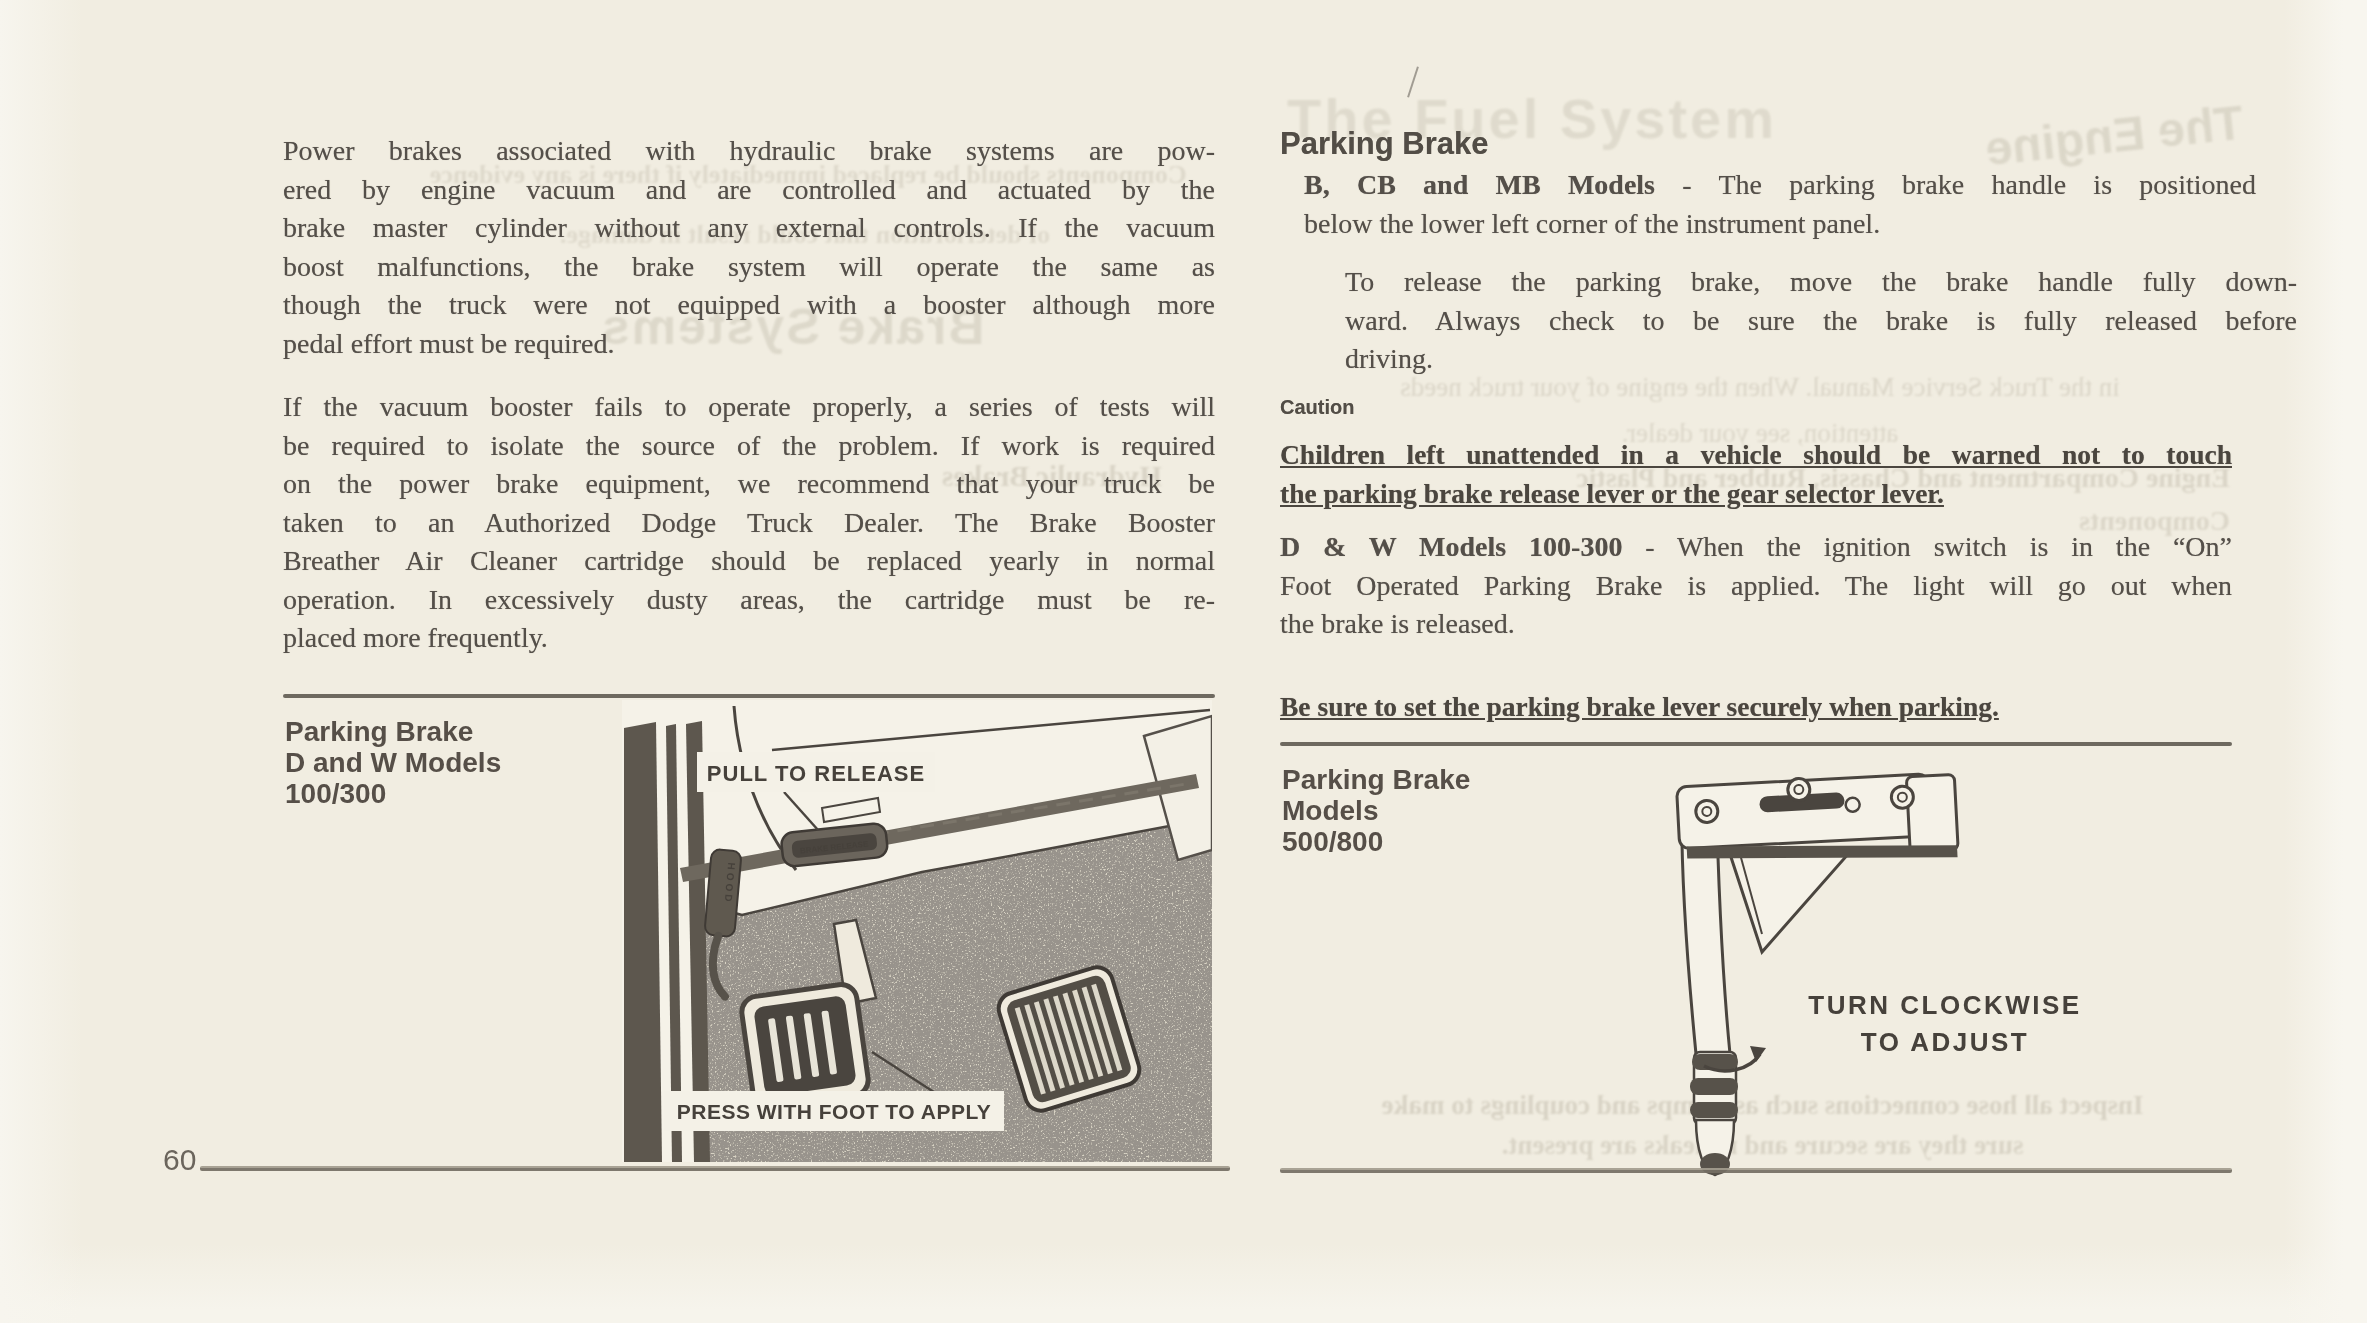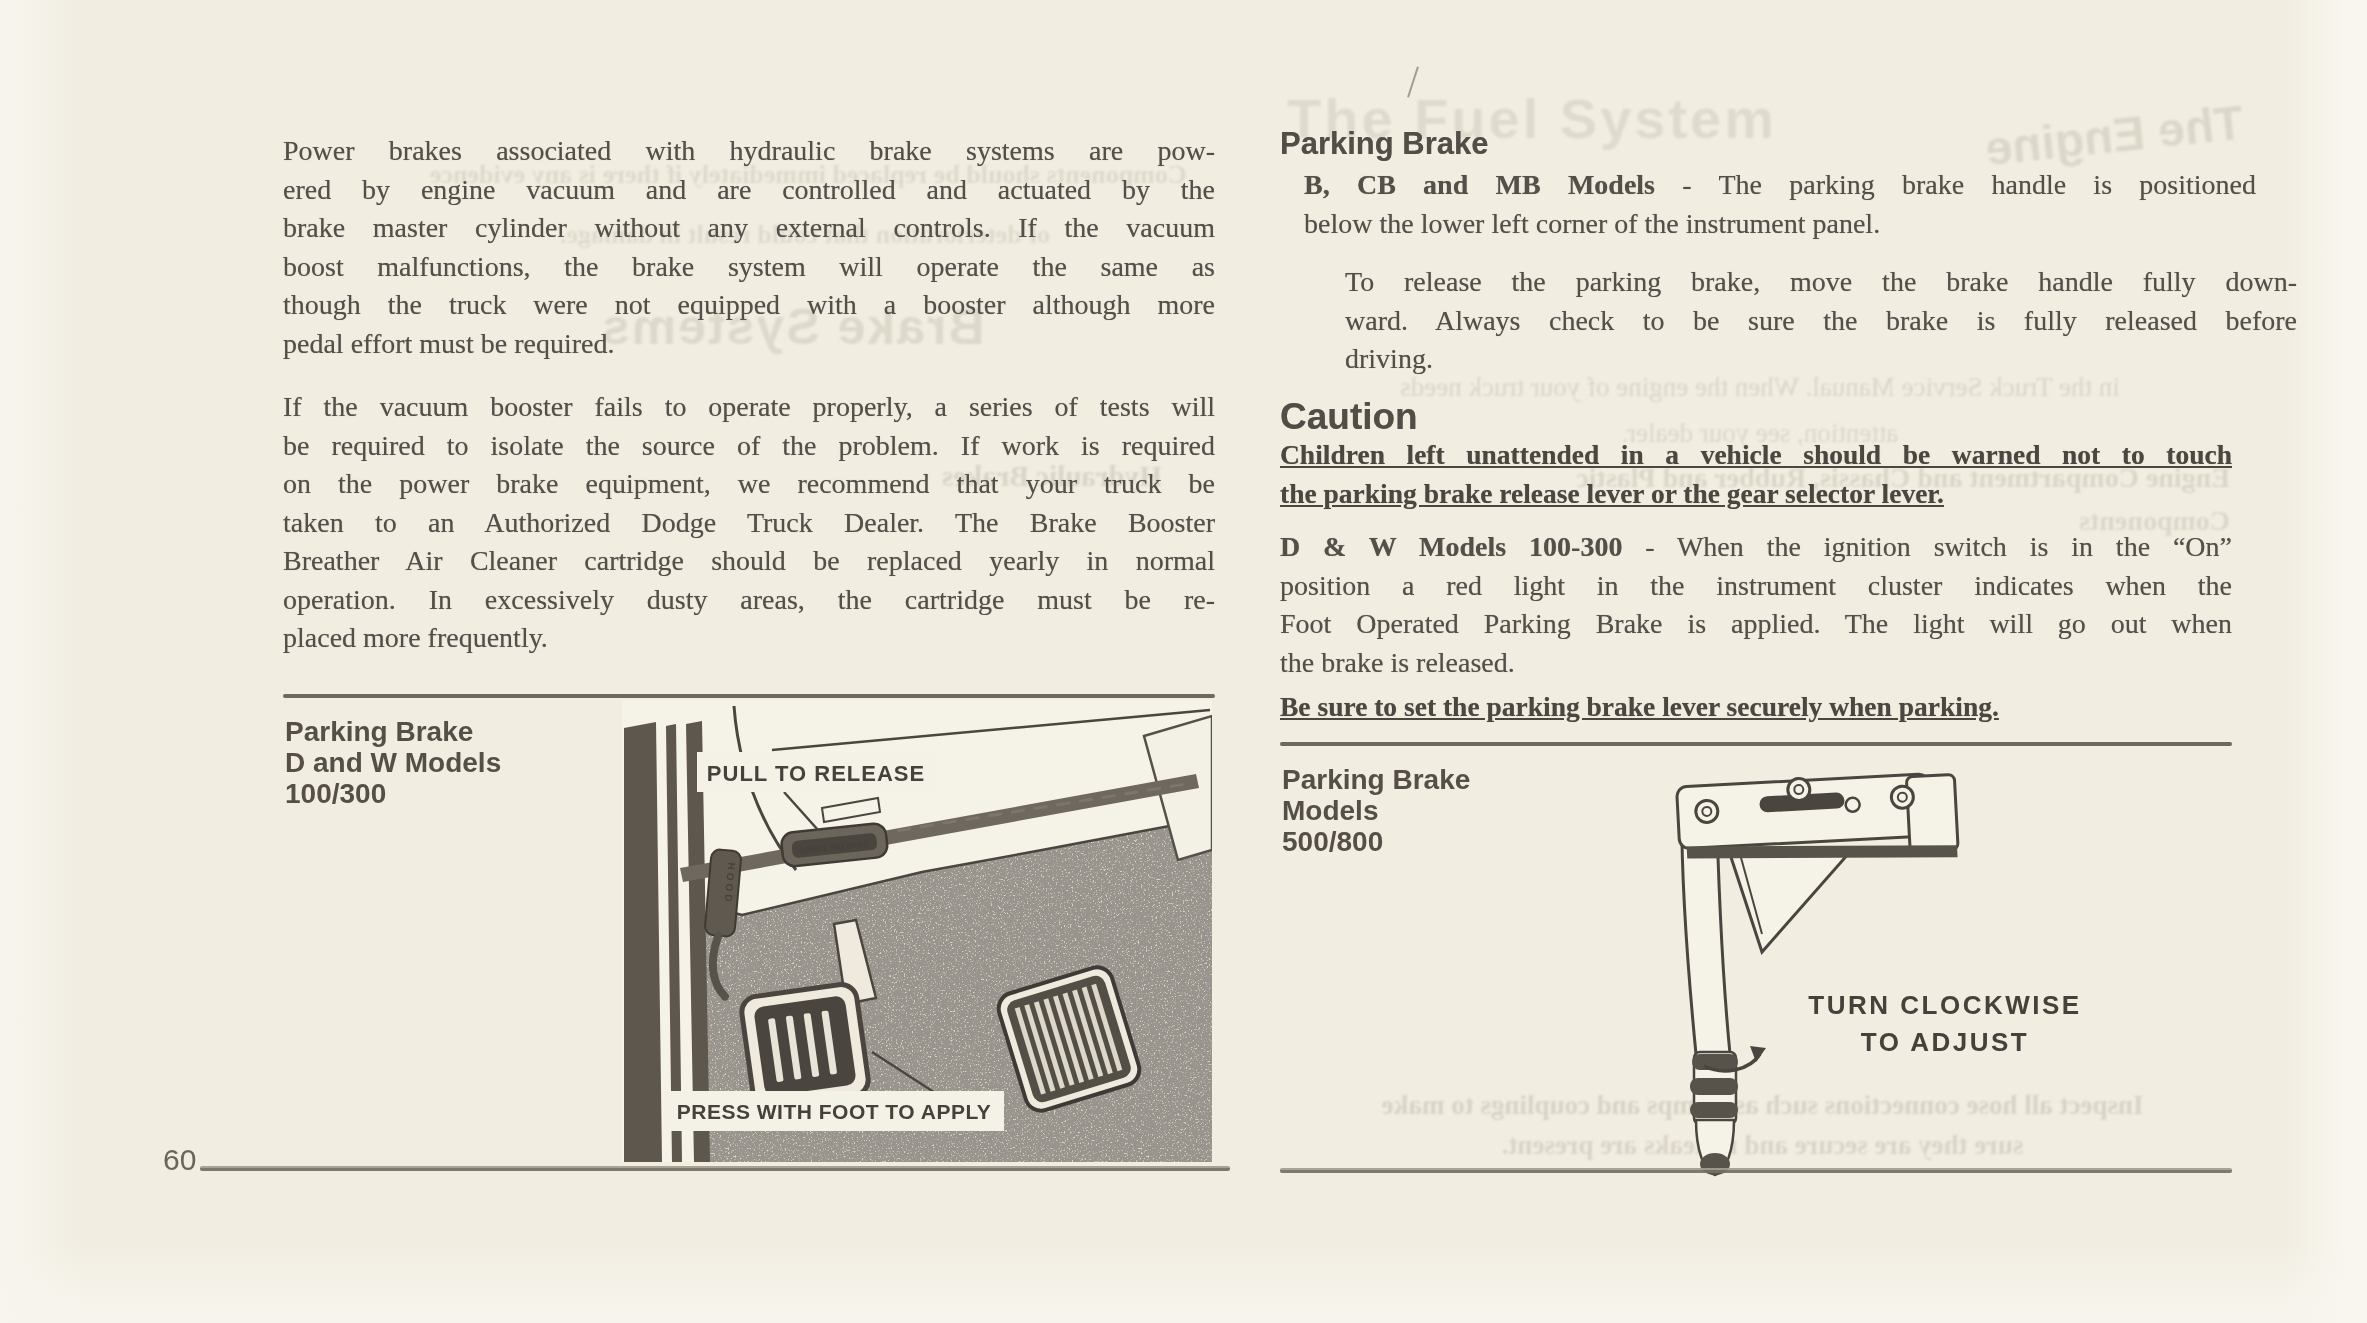--- a/index.html
+++ b/index.html
@@ -173,31 +173,30 @@
         <div class="tline">below the lower left corner of the instrument panel.</div>
       </div>
   </div>
 
   <div class="abs serif-block tlines" style="left:1345px;top:263px;width:952px;">
       <div class="tline">To release the parking brake, move the brake handle fully down-</div>
       <div class="tline">ward. Always check to be sure the brake is fully released before</div>
       <div class="tline">driving.</div>
     </div>
 
-  <div class="abs sans-head" style="left:1280px;top:396px;font-size:37px;">Caution</div>
+  <div class="abs sans-head" style="left:1280px;top:396px;font-size:20px;">Caution</div>
 
   <div class="abs serif-block bold-serif tlines" style="left:1280px;top:436px;width:952px;font-size:27.5px;">
       <div class="tline">Children left unattended in a vehicle should be warned not to touch</div>
       <div class="tline">the parking brake release lever or the gear selector lever.</div>
     </div>
 
   <div class="abs serif-block" style="left:1280px;top:528px;width:952px;">
     <div class="lead-line"><b>D &amp; W Models 100-300</b><span> - When the ignition switch is in the “On”</span></div>
     <div class="tlines">
-        <div class="tline">position a red light in the instrument cluster indicates when the</div>
         <div class="tline">Foot Operated Parking Brake is applied. The light will go out when</div>
         <div class="tline">the brake is released.</div>
       </div>
   </div>
 
   <div class="abs serif-block bold-serif" style="left:1280px;top:688px;width:952px;font-size:27.5px;">Be sure to set the parking brake lever securely when parking.</div>
 
   <div class="rule-thin" style="left:1280px;top:742px;width:952px;"></div>
 
   <div class="abs caption tlines" style="left:1282px;top:764px;width:300px;">

